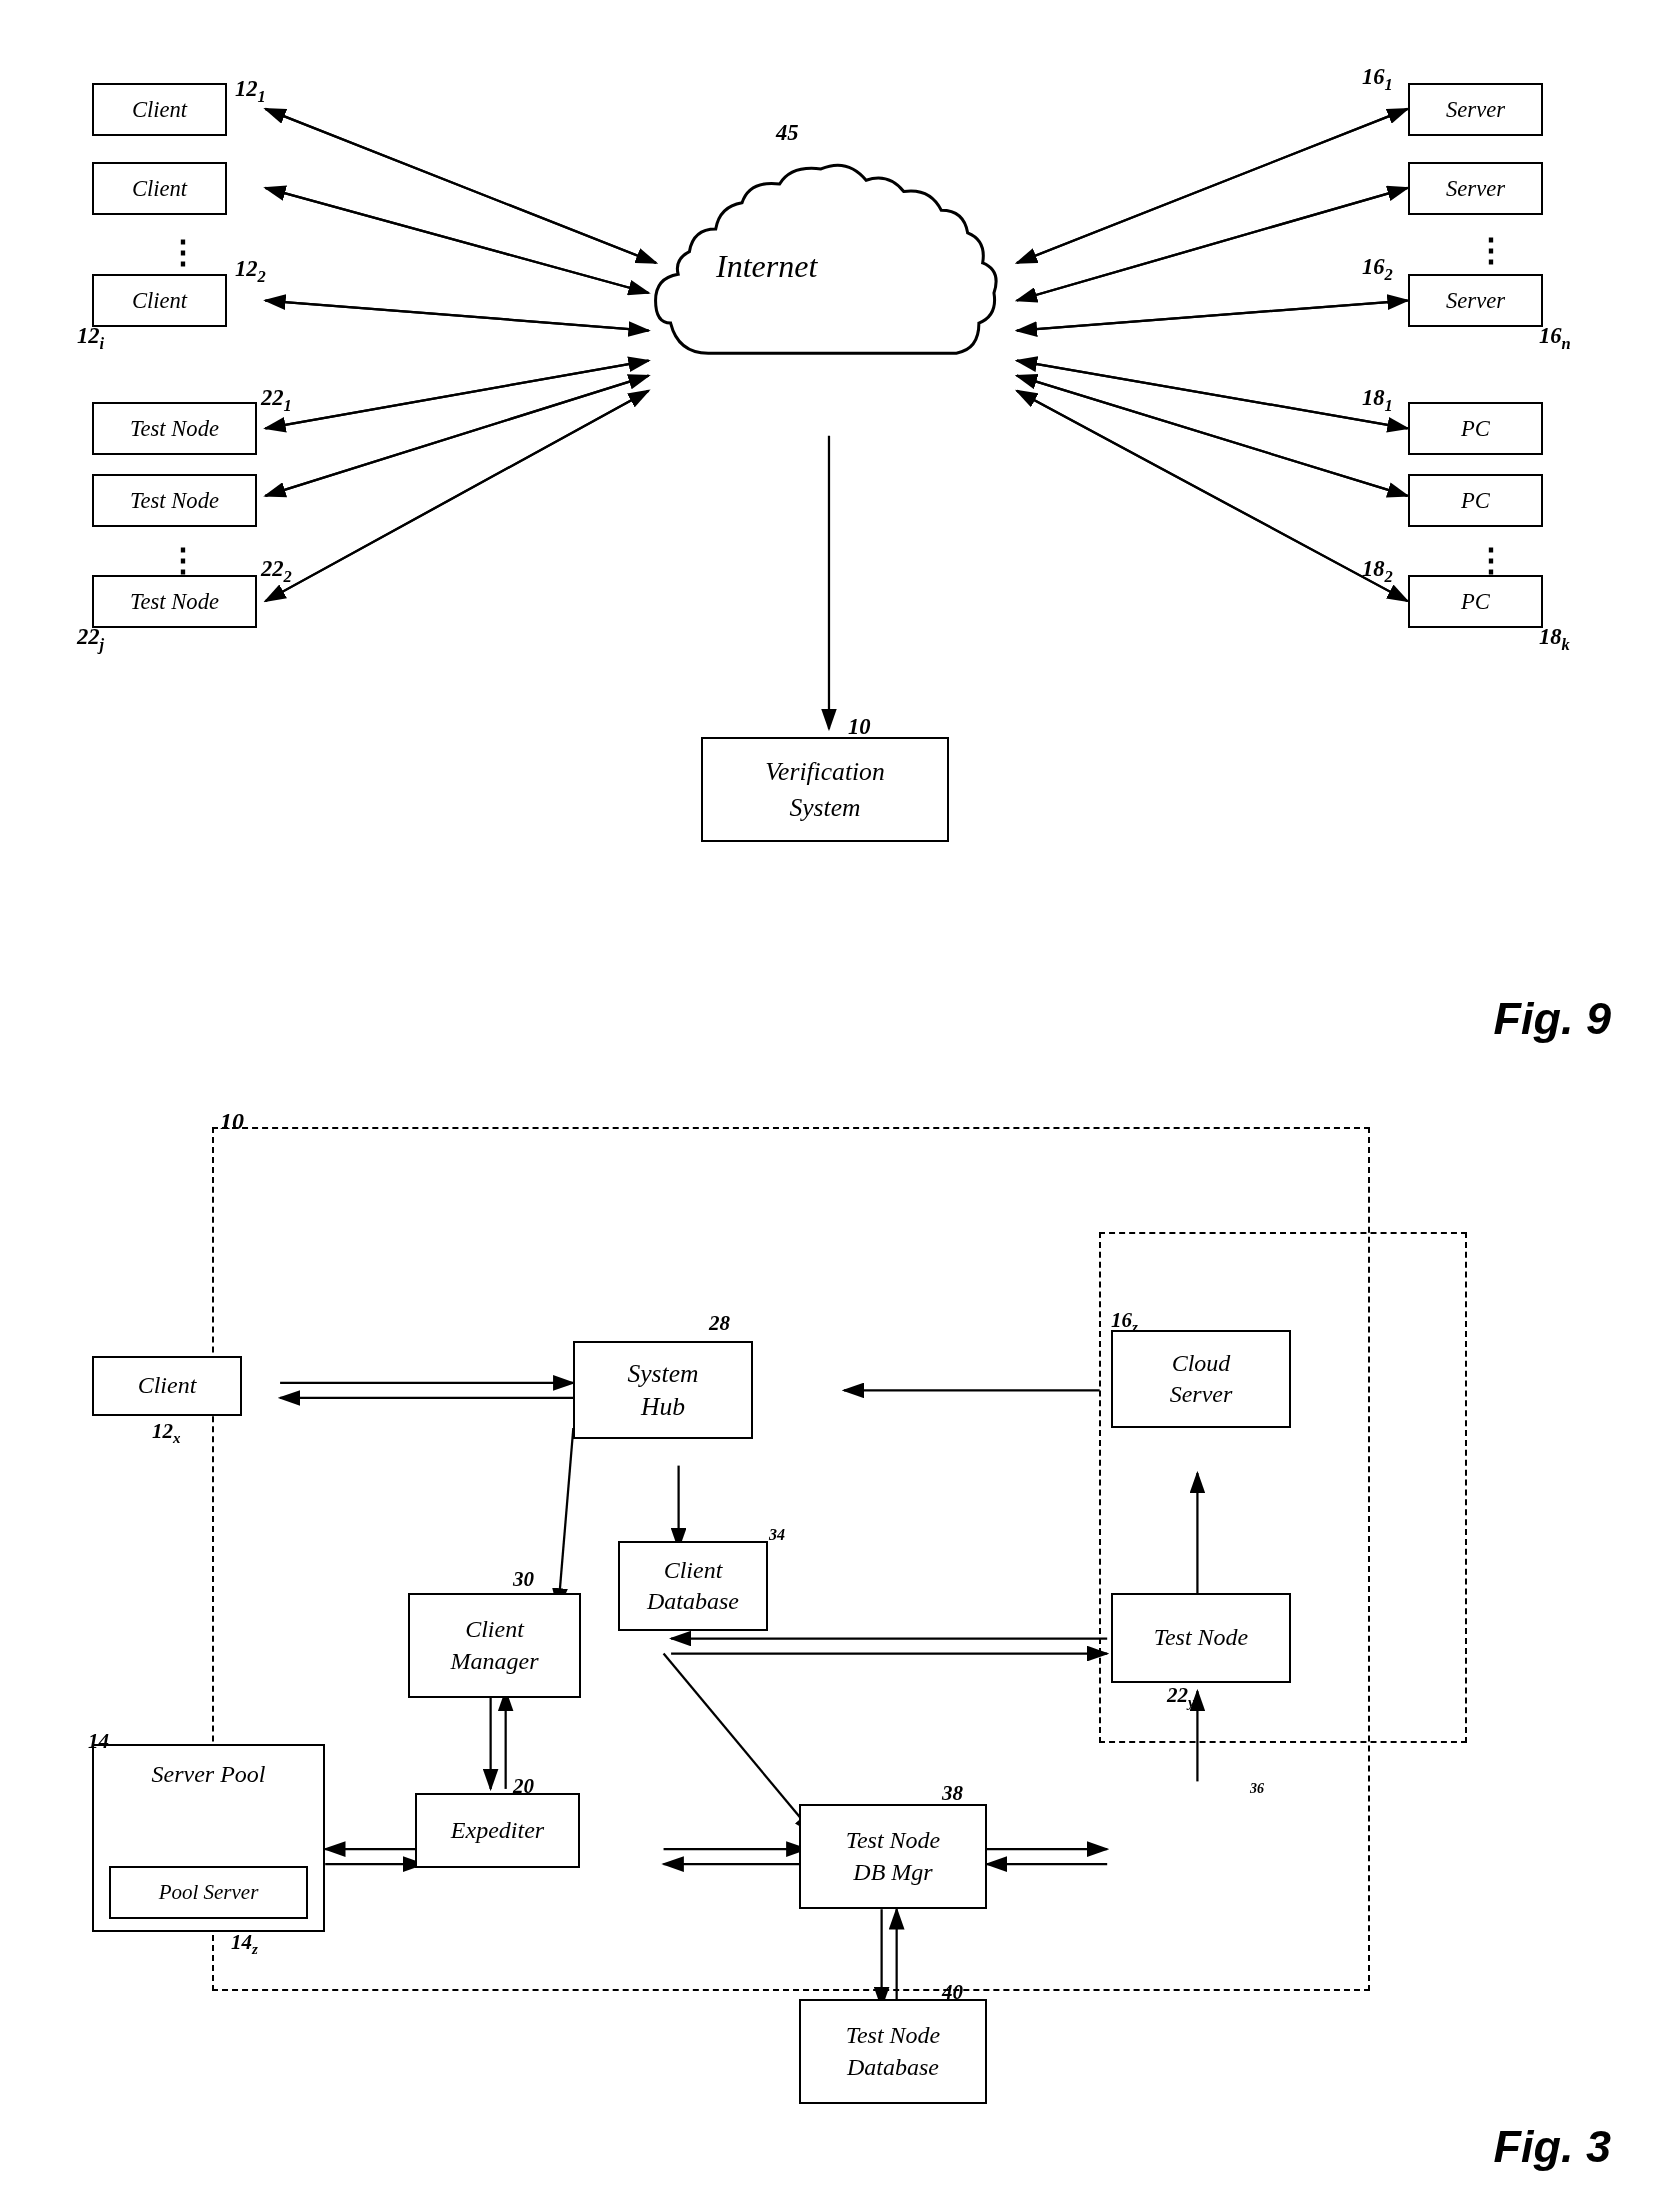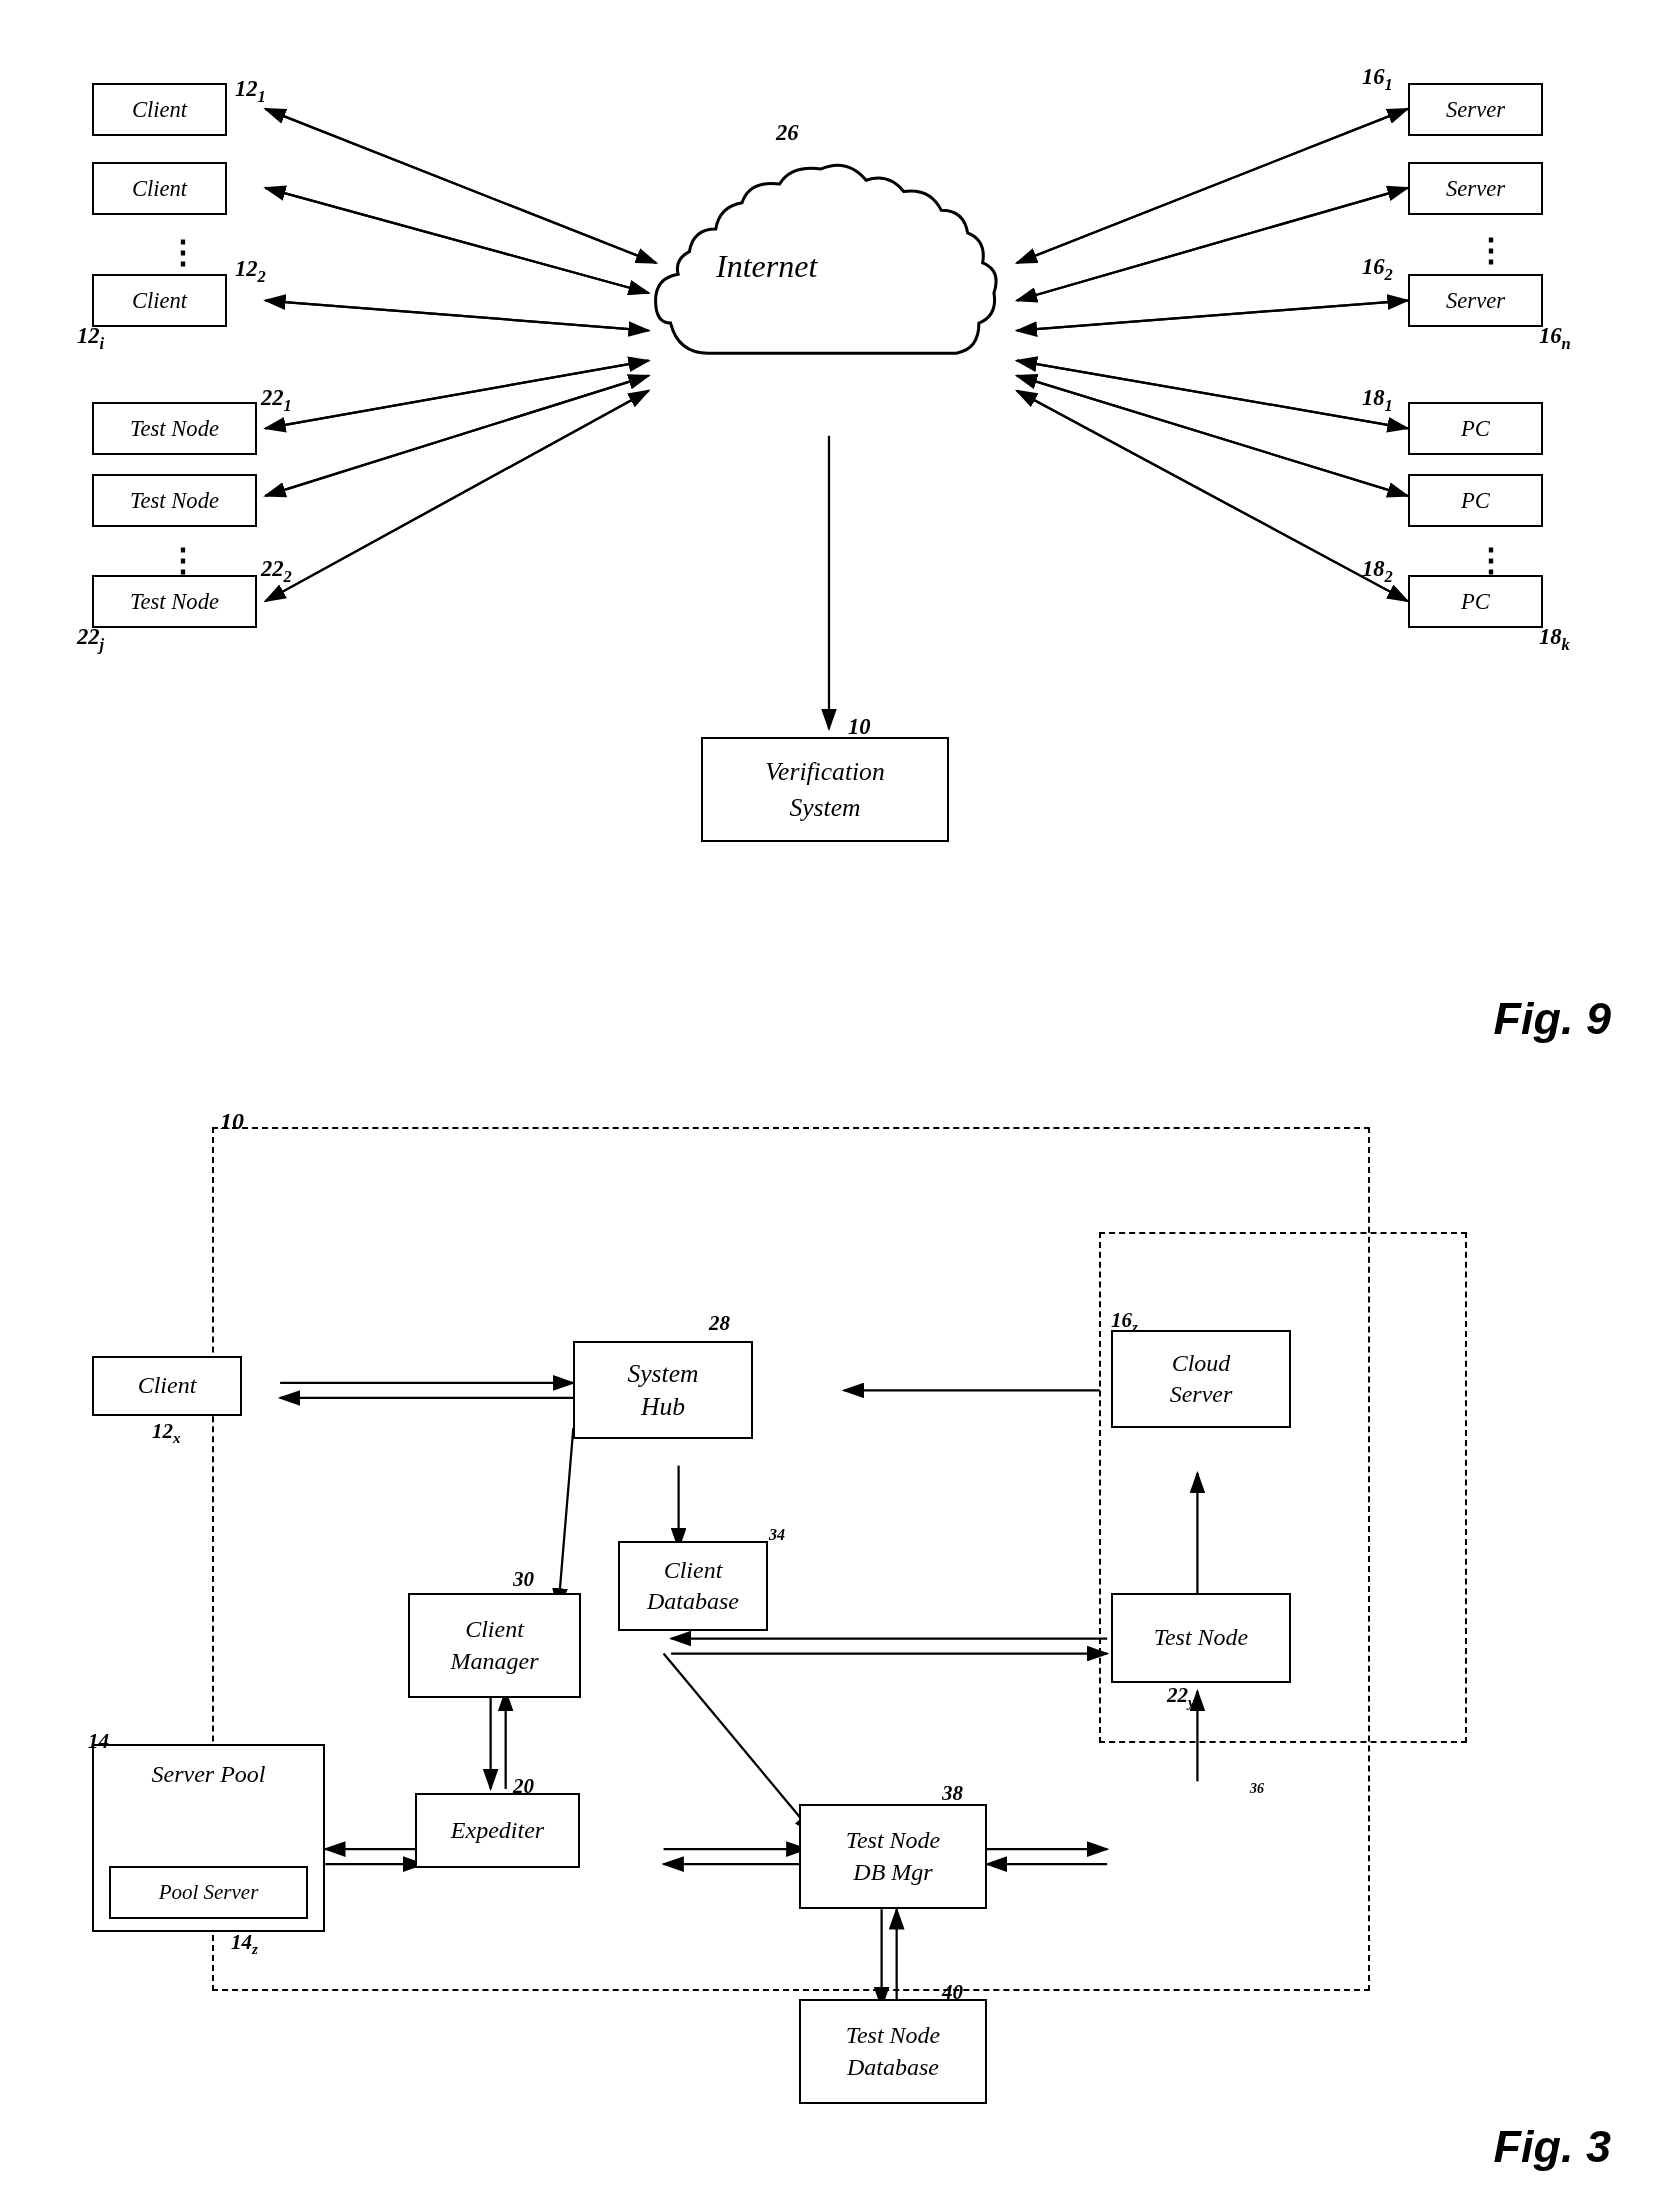--- a/index.html
+++ b/index.html
@@ -192,21 +192,21 @@
                  Q210,30 250,35 Q285,20 310,50
                  Q340,40 360,65 Q395,60 410,90
                  Q440,90 445,120 Q470,130 465,160
                  Q490,170 480,200 Q485,230 460,240
                  Q460,275 430,280 Z" fill="white" stroke="#000" stroke-width="4"></path>
       </svg>
     </div>
 
     <div style="position:absolute; left:669px; top:218px; font-size:32px; font-style:italic;">Internet</div>
 
-    <div class="label-ref" style="left:729px; top:90px;">26</div>
+    <div class="label-ref" style="left:729px; top:90px;">45</div>
 
     <div class="label-ref" style="left:801px; top:684px;">10</div>
 
     <div class="box box-sm" style="left:45px; top:53px;">
       <span>Client</span>
     </div>
     <div class="label-ref" style="left:188px; top:46px;">12<sub style="font-size:16.5px;">1</sub></div>
 
     <div class="box box-sm" style="left:45px; top:132px;">
       <span>Client</span>

